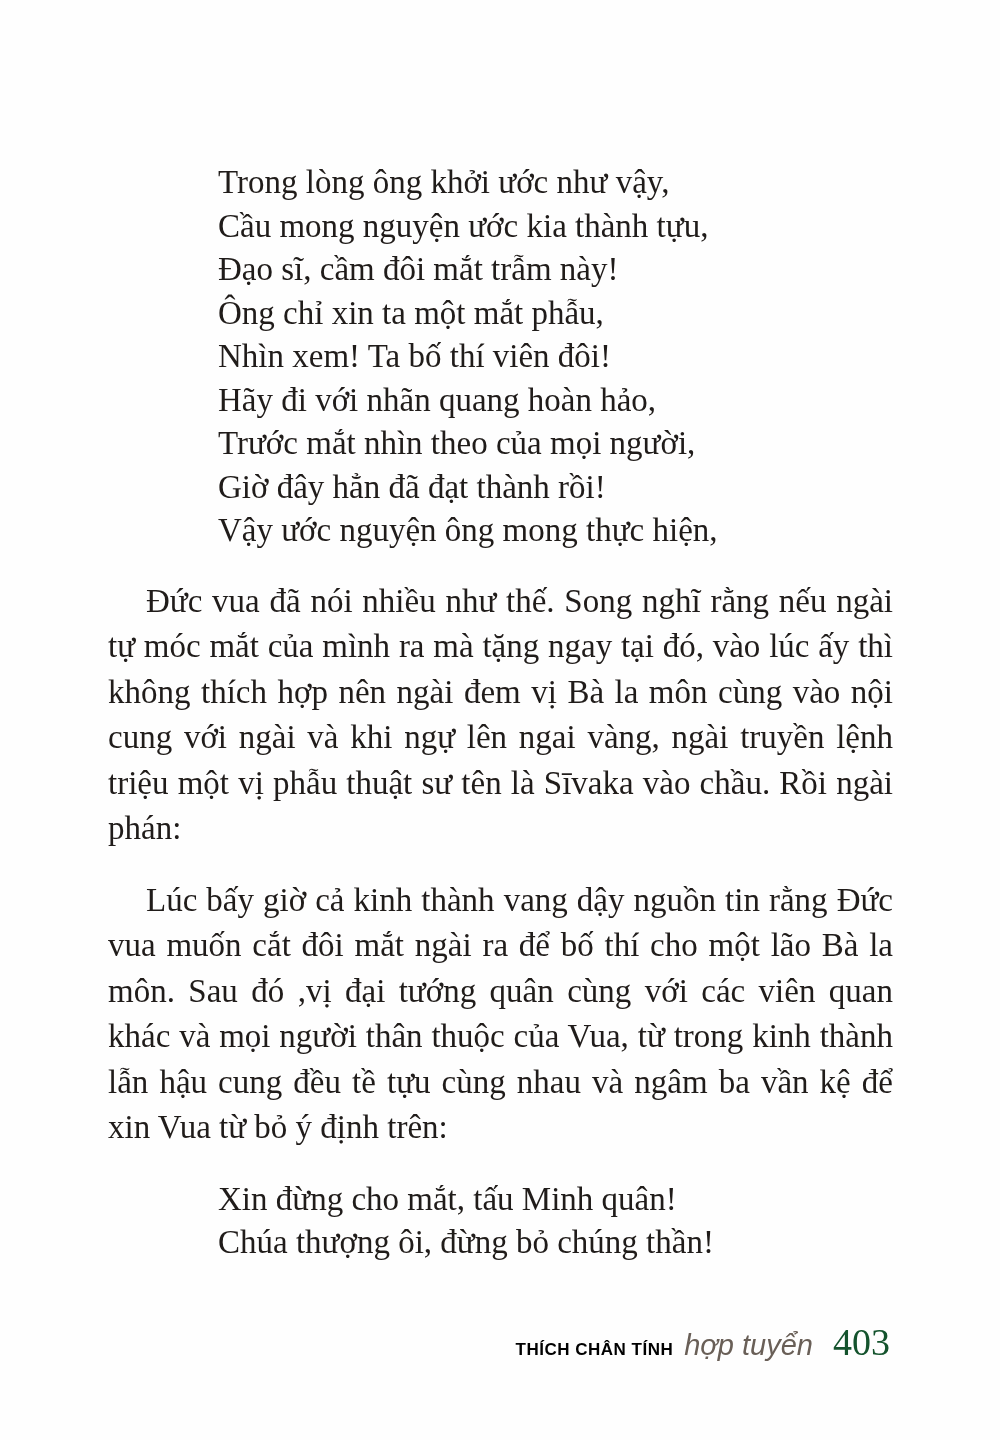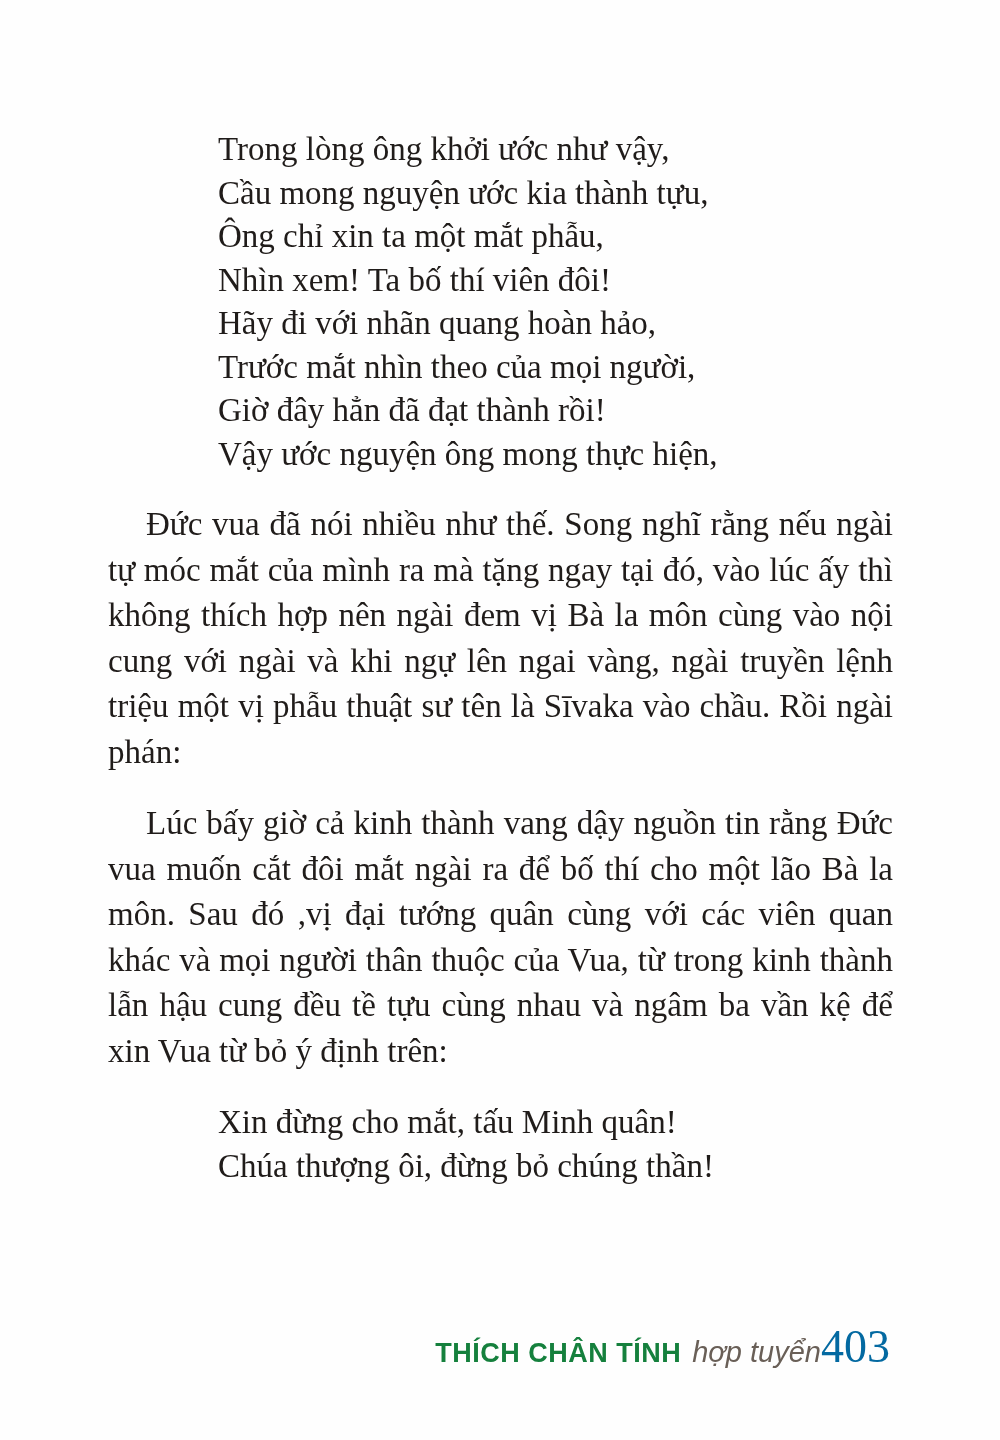--- a/index.html
+++ b/index.html
@@ -16,20 +16,21 @@
     color: #201c1a;
     font-family: "Liberation Serif", "DejaVu Serif", serif;
     box-sizing: border-box;
     padding: 128px 107px 0 108px;
     overflow: hidden;
   }
   .verse-block {
     margin-left: 110px;
     font-size: 33px;
     line-height: 43.5px;
+    margin-top: 33px;
   }
   .verse-block .verse-line {
     white-space: nowrap;
   }
   .para {
     margin: 0;
     font-size: 33px;
     line-height: 45.5px;
     text-align: justify;
     text-indent: 38px;
@@ -47,45 +48,47 @@
     position: absolute;
     top: 1320px;
     right: 110px;
     display: flex;
     align-items: baseline;
     white-space: nowrap;
   }
   .footer .author {
     font-family: "Liberation Sans", "DejaVu Sans", sans-serif;
     font-weight: bold;
-    font-size: 27px;
+    font-size: 17px;
     letter-spacing: 0.5px;
-    color: #15803d;
+    color: #000000;
   }
   .footer .collection {
     font-family: "Liberation Sans", "DejaVu Sans", sans-serif;
     font-style: italic;
     font-size: 29px;
     color: #695f57;
     margin-left: 11px;
   }
   .footer .page-number {
     font-family: "Liberation Serif", "DejaVu Serif", serif;
-    font-size: 46px;
-    color: #0369a1;
+    font-size: 38px;
+    color: #14532d;
+    margin-left: 20px;
   }
 </style>
 </head>
 <body>
 
 <div class="page">
 
   <div class="verse-block">
     <div class="verse-line">Trong lòng ông khởi ước như vậy,</div>
     <div class="verse-line">Cầu mong nguyện ước kia thành tựu,</div>
+    <div class="verse-line">Đạo sĩ, cầm đôi mắt trẫm này!</div>
     <div class="verse-line">Ông chỉ xin ta một mắt phẫu,</div>
     <div class="verse-line">Nhìn xem! Ta bố thí viên đôi!</div>
     <div class="verse-line">Hãy đi với nhãn quang hoàn hảo,</div>
     <div class="verse-line">Trước mắt nhìn theo của mọi người,</div>
     <div class="verse-line">Giờ đây hẳn đã đạt thành rồi!</div>
     <div class="verse-line">Vậy ước nguyện ông mong thực hiện,</div>
   </div>
 
   <p class="para para-gap">Đức vua đã nói nhiều như thế. Song nghĩ rằng nếu ngài tự móc mắt của mình ra mà tặng ngay tại đó, vào lúc ấy thì không thích hợp nên ngài đem vị Bà la môn cùng vào nội cung với ngài và khi ngự lên ngai vàng, ngài truyền lệnh triệu một vị phẫu thuật sư tên là Sīvaka vào chầu. Rồi ngài phán:</p>
 

